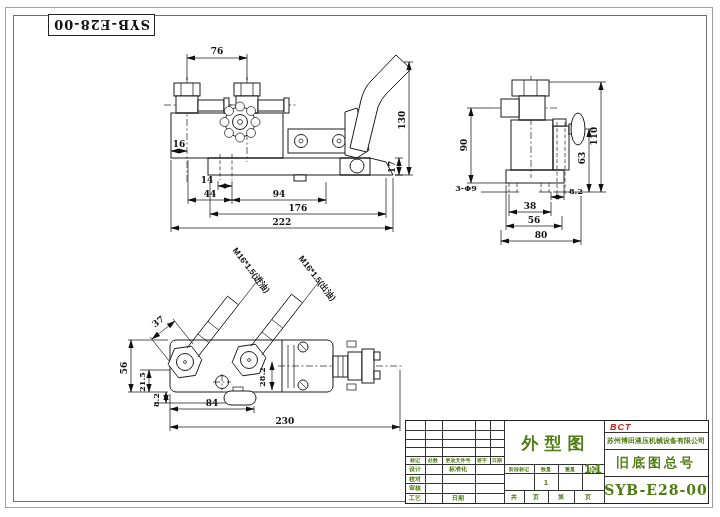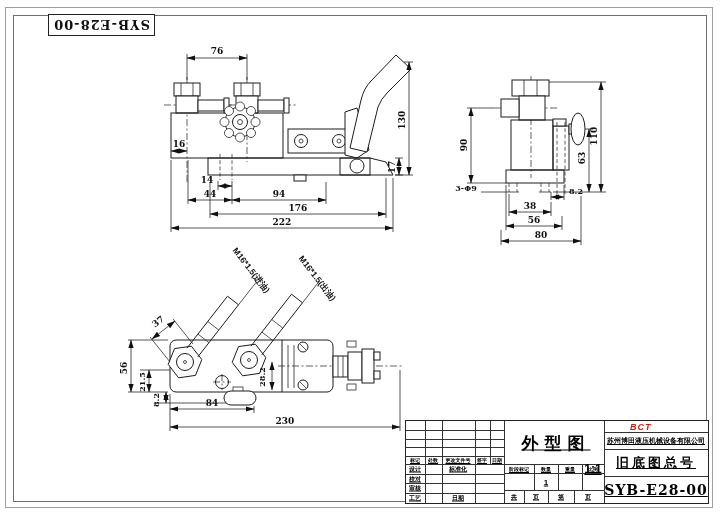--- a/index.html
+++ b/index.html
@@ -12,24 +12,24 @@
             font:bold 13px "DejaVu Serif",serif;letter-spacing:1px;background:#fff;}
   
   .leftstrip{position:absolute;left:13px;top:278px;width:35px;height:224px;display:flex;flex-direction:column;
              border-top:1px solid #333;border-right:1px solid #333;box-sizing:border-box;background:#fff;}
   .ls-cell{border-bottom:1px solid #333;box-sizing:border-box;display:flex;align-items:center;justify-content:center;
            font-weight:bold;font-size:8px;color:#111;}
   .ls-wide{letter-spacing:6px;padding-left:6px;}
   
   .tb{position:absolute;left:405px;top:420px;width:302px;height:82px;border:1px solid #222;box-sizing:content-box;background:#fff;}
   .tb *{box-sizing:border-box;}
-  .abs{position:absolute;padding-left:20px;}
+  .abs{position:absolute;}
   .hl{position:absolute;height:1px;background:#333;}
   .vl{position:absolute;width:1px;background:#333;}
-  .cell-txt{position:absolute;transform:translate(-50%,-50%);white-space:nowrap;font-weight:bold;color:#000000;text-decoration:underline;}
+  .cell-txt{position:absolute;transform:translate(-50%,-50%);white-space:nowrap;font-weight:bold;color:#4d7c0f;}
   .tb-title{font:bold 17px "Liberation Sans",sans-serif;letter-spacing:6px;}
   .tb-logo{color:#cc2211;font:italic bold 9px "Liberation Sans",sans-serif;letter-spacing:1px;}
   .tb-company{font:bold 7px "Liberation Sans",sans-serif;}
   .tb-product{font:bold 13px "Liberation Sans",sans-serif;letter-spacing:3px;}
   .tb-number{font:bold 14px "DejaVu Serif",serif;letter-spacing:1px;}
   svg{position:absolute;left:0;top:0;}
   .ln{stroke:#1c1c1c;stroke-width:1;fill:none;}
   .tn{stroke:#1c1c1c;stroke-width:0.75;fill:none;}
   .cl{stroke:#1c1c1c;stroke-width:0.7;fill:none;stroke-dasharray:7 2.5 2 2.5;}
   .hid{stroke:#1c1c1c;stroke-width:0.7;fill:none;stroke-dasharray:4 2.2;}

